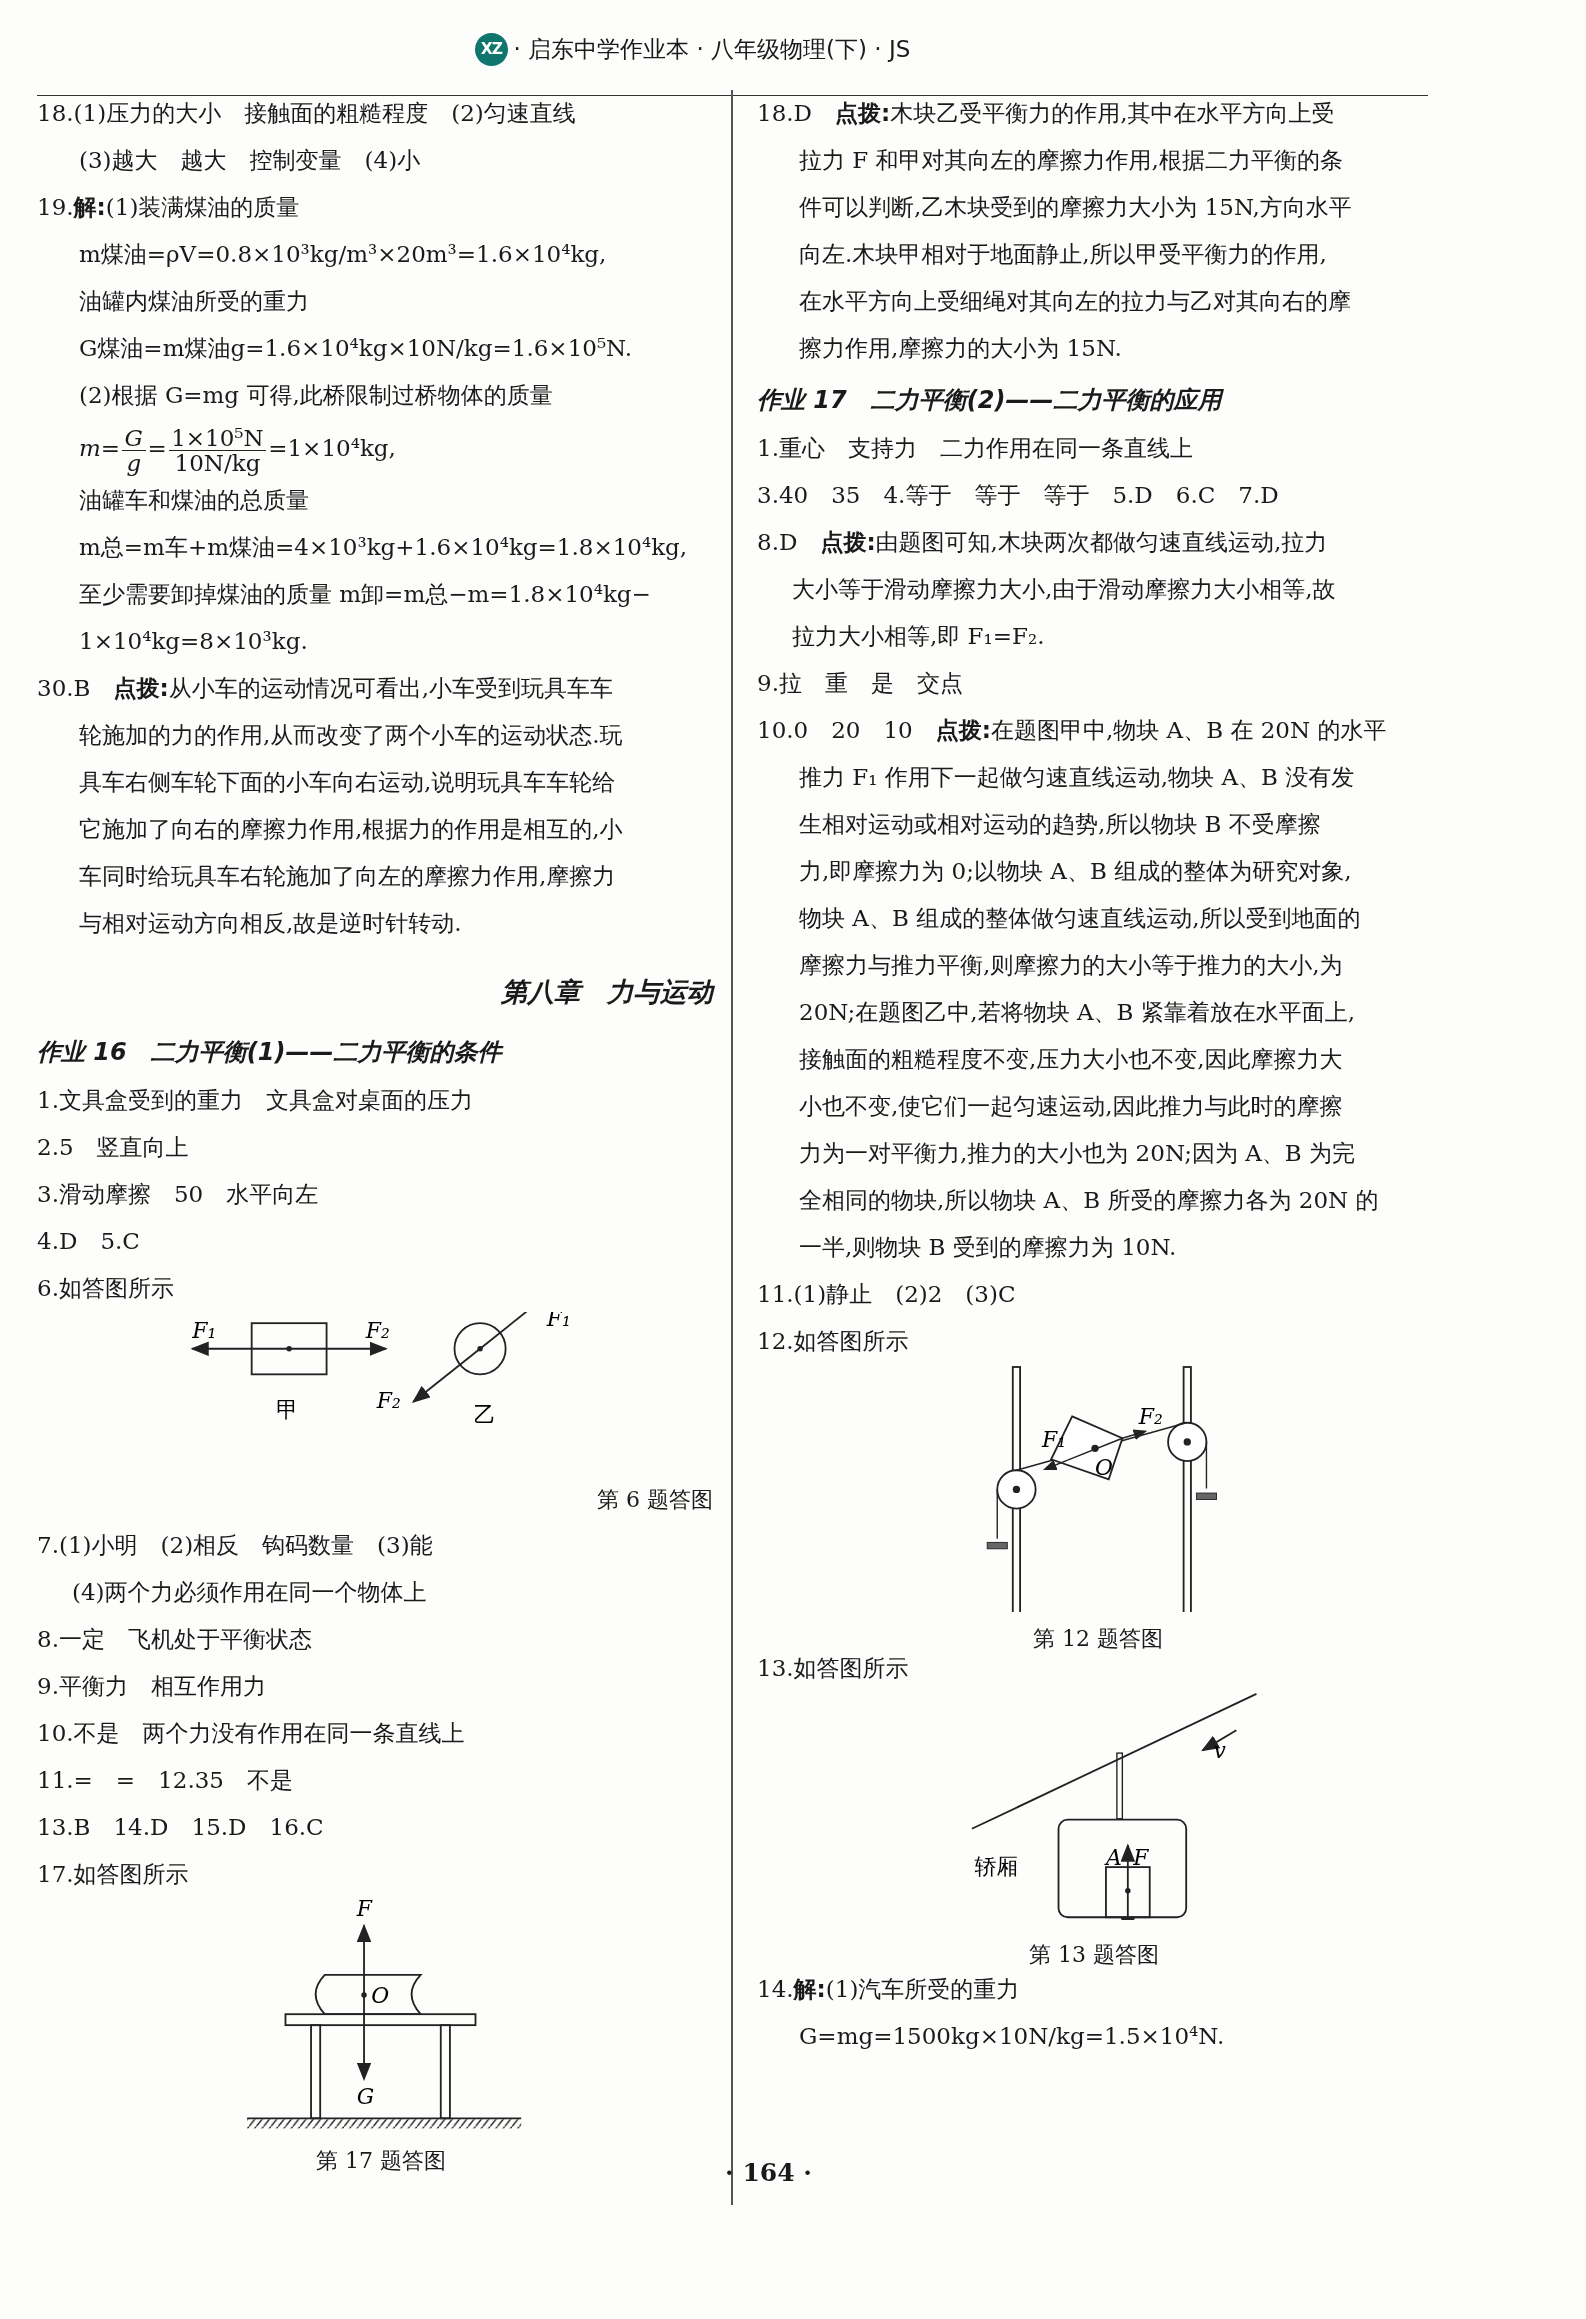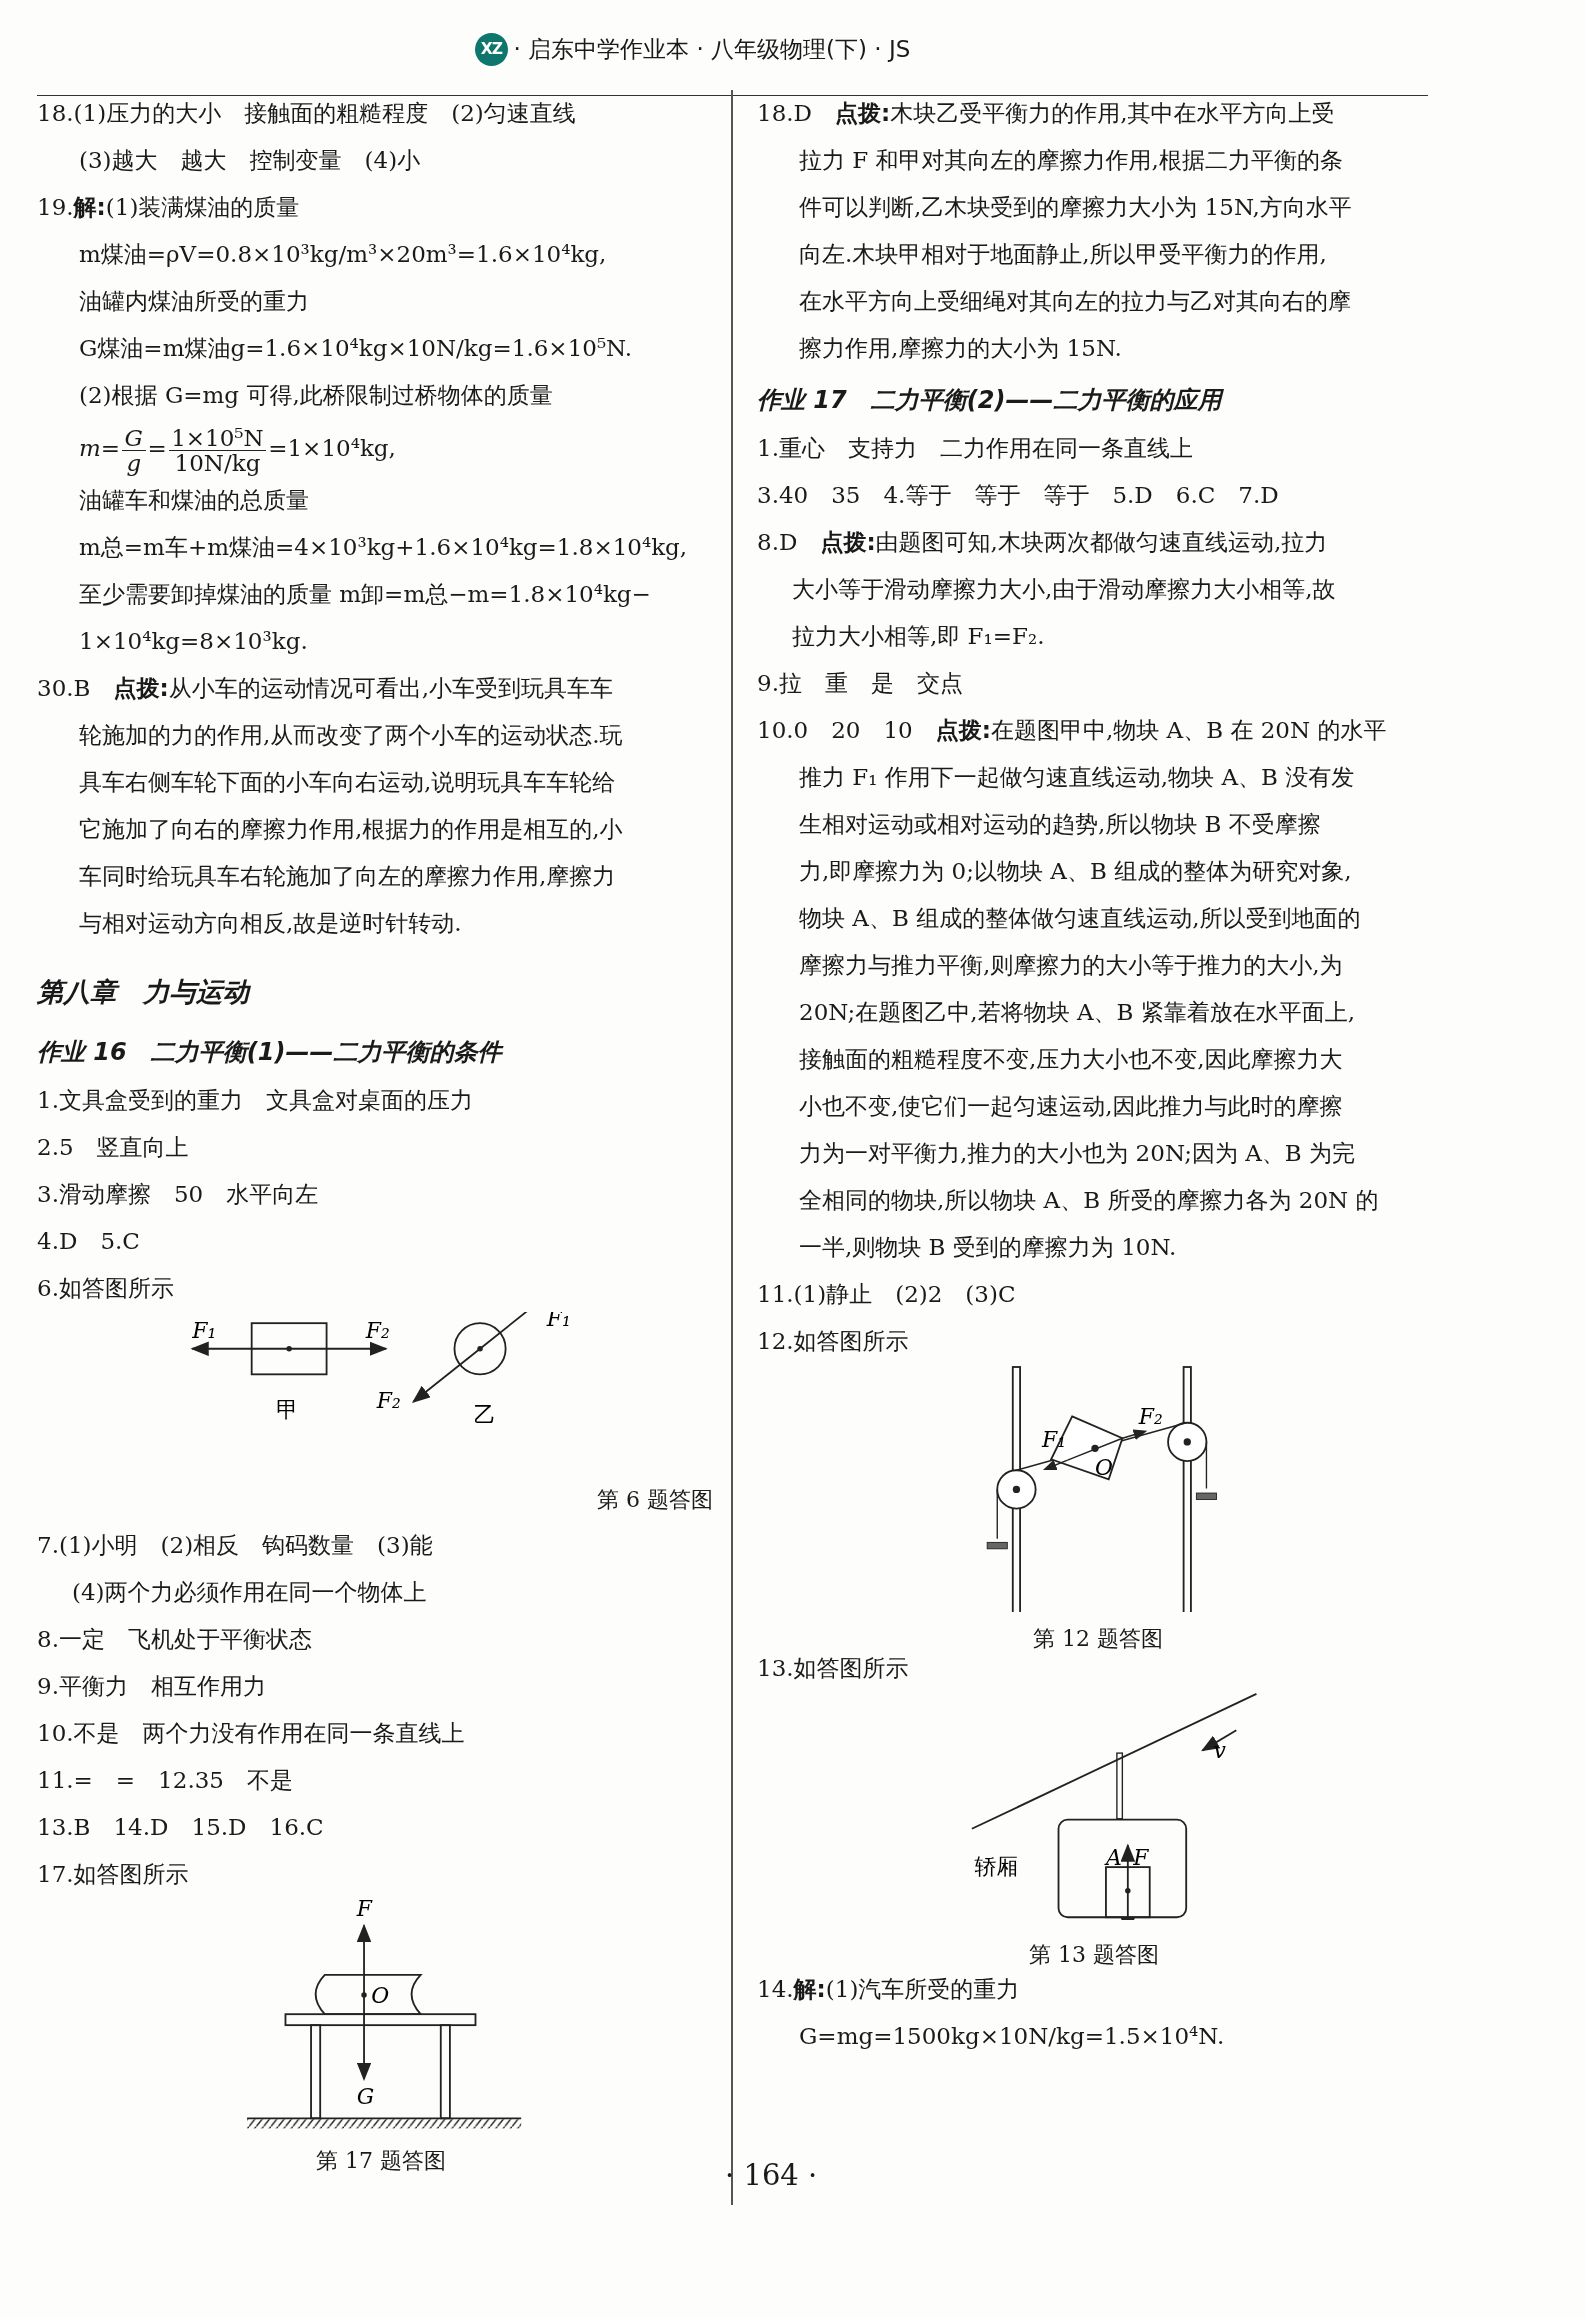--- a/index.html
+++ b/index.html
@@ -15,29 +15,29 @@
   .col { position:absolute; top:90px; font-size:23px; line-height:47px; }
   .col-left { left:37px; width:676px; }
   .col-right { left:757px; width:676px; }
   .divider { position:absolute; left:731px; top:90px; width:1.8px; height:2115px; background:#555; }
   .line { white-space:nowrap; height:47px; }
   .ind { padding-left:42px; }
   .ind2 { padding-left:35px; }
   .b { font-weight:bold; font-family:"DejaVu Sans","Liberation Sans",sans-serif;margin-top:20px; }
   .i { font-style:italic; }
   .chapter { font-family:Liberation Sans, sans-serif; font-weight:bold; font-style:italic;
-             font-size:26.5px; height:77px; line-height:91px; }
+             font-size:26.5px; height:77px; line-height:91px;text-align:right; }
   .hw { font-family:"DejaVu Sans","Liberation Sans",sans-serif; font-weight:bold; font-style:italic;
         font-size:24px; height:53px; line-height:57px; }
   .fig { position:relative; }
   .caption { text-align:center; font-size:22px; }
   .frac { display:inline-flex; flex-direction:column; align-items:center; vertical-align:middle;
           line-height:24px; margin:0 1.8px; }
   .frac .num { border-bottom:1.4px solid #222; padding:0 2.7px; }
-  .page-num { position:absolute; left:725px; top:2158px; font-size:29px; font-weight:normal; }
+  .page-num { position:absolute; left:725px; top:2158px; font-size:25px; font-weight:bold; }
   svg text { font-family:"DejaVu Serif","Liberation Serif",serif; }
 </style>
 </head>
 <body>
 
 <div class="header">
   <div class="header-inner">
     <div class="logo">XZ</div>
     <span>· 启东中学作业本 · 八年级物理(下) · JS</span>
   </div>

